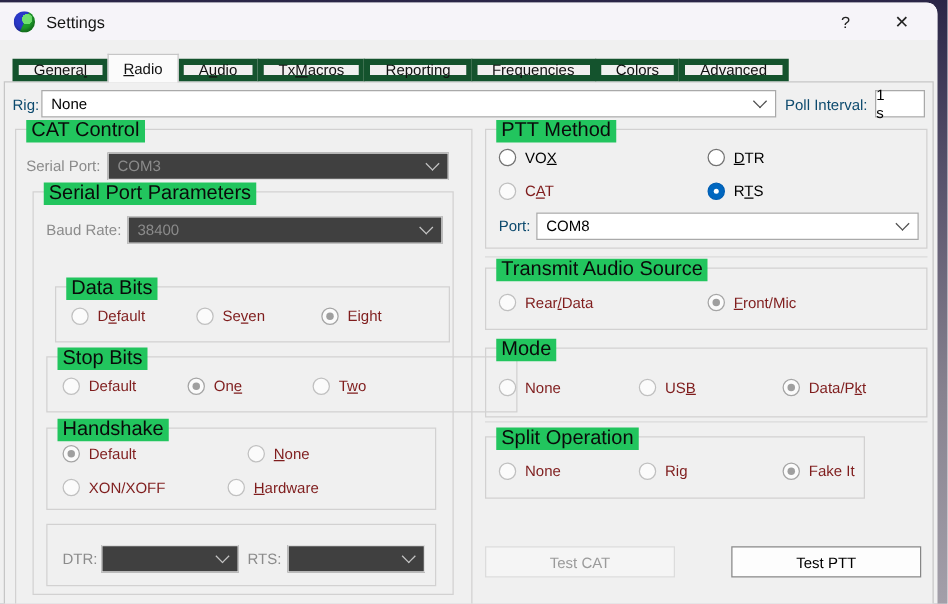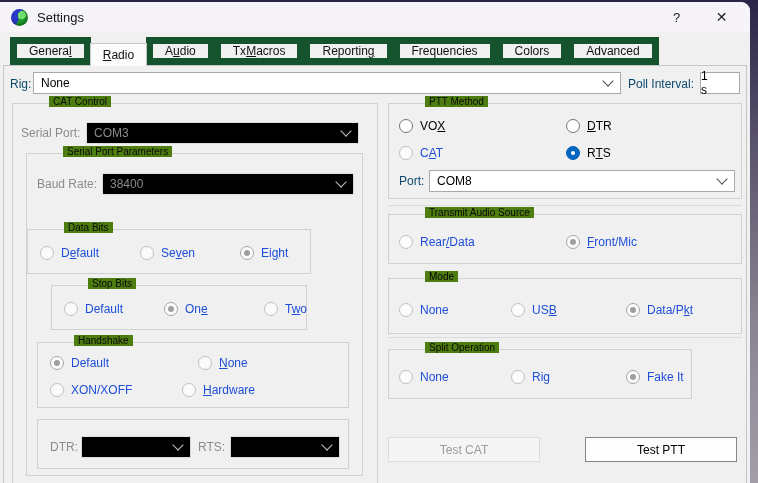--- a/index.html
+++ b/index.html
@@ -29,67 +29,67 @@
   .title { margin-left: 9px; font-size: 13px; color: #151515; }
   .tbtn {
     width: 45px; height: 30px; display: flex; align-items: center; justify-content: center;
     font-size: 13px; color: #222; cursor: default;
   }
   .tbtn.first { margin-left: auto; }
   .tbtn.close { font-size: 14px; margin-right: 6px; }
   
   .tabs { position: absolute; left: 10px; top: 41px; height: 23px; display: flex; align-items: flex-end; z-index: 3; }
   .tab {
-    height: 28px; margin-bottom: 1px; padding: 0 12px; display: flex; align-items: center;
-    background: #f1f0f0; border: 7px solid #14532d; margin-right: -1px;
+    height: 18px; margin-bottom: 1px; padding: 0 12px; display: flex; align-items: center;
+    background: #f1f0f0; border: 5px solid #14532d; margin-right: -1px;
     font-size: 12px; color: #111; white-space: nowrap;
   }
   .tab.active {
     height: 23px; margin-bottom: 0; background: #fbfbfb;
     border: 1px solid #c6c6c6; border-bottom: none; position: relative; z-index: 4;
   }
   
   .pane {
     position: absolute; left: 3px; top: 63px; width: 744px; height: 430px;
     border: 1px solid #c6c6c6; background: #f0f0f0;
   }
   
   .flabel { position: absolute; font-size: 12px; white-space: nowrap; color: #0c4a6e; }
   .flabel.dis { color: #8b8b8b; }
   .combo {
     position: absolute; height: 22px; display: flex; align-items: center;
     padding: 0 8px 0 7px; font-size: 12px;
   }
   .combo.en { background: #fff; border: 1px solid #a9a9a9; color: #000; }
-  .combo.dis { background: #000000; border: 1px solid #dddddd; color: #8b8b8b; }
+  .combo.dis { background: #404040; border: 1px solid #dddddd; color: #8b8b8b; }
   .cval { flex: 1; white-space: nowrap; overflow: hidden; }
   .chev {
     flex: none; width: 8px; height: 8px; margin-left: 6px; margin-top: -4px;
     border-right: 1.4px solid currentColor; border-bottom: 1.4px solid currentColor;
     transform: rotate(45deg);
   }
   .combo.en .chev { color: #4f4f4f; }
   .combo.dis .chev { color: #c4c4c4; }
   .spin { position: absolute; height: 22px; background: #fff; border: 1px solid #a9a9a9; display: flex; gap: 44px; }
   .sval { flex: 1; display: flex; align-items: center; justify-content: center; font-size: 12px; }
   .sbtns { width: 15px; display: flex; flex-direction: column; align-items: center; justify-content: center; gap: 3px; border-left: 1px solid #e6e6e6; }
   .arr-up { width: 0; height: 0; border-left: 4px solid transparent; border-right: 4px solid transparent; border-bottom: 5px solid #333; }
   .arr-dn { width: 0; height: 0; border-left: 4px solid transparent; border-right: 4px solid transparent; border-top: 5px solid #333; }
   .group { position: absolute; border: 1px solid #d2d1d1; }
   .gtitle {
-    position: absolute; top: -8px; left: 8px; padding: 0 4px; background: #4d7c0f;
-    font-size: 10px; color: #0a0a0a; white-space: nowrap; margin-left: 28px;
+    position: absolute; top: -8px; left: 8px; padding: 0 4px; background: #22c55e;
+    font-size: 16px; color: #0a0a0a; white-space: nowrap;
   }
   .hline { position: absolute; height: 1px; background: #dadada; }
   
   .opt { position: absolute; display: flex; align-items: center; height: 16px; }
   .radio { width: 14px; height: 14px; border-radius: 50%; position: relative; flex: none; background: #fff; border: 1px solid #8f8f8f; }
   .lbl { margin-left: 7px; font-size: 12px; white-space: nowrap; }
   .opt.off-en  .lbl, .opt.on-en .lbl { color: #000; }
-  .opt.off-dis .lbl, .opt.on-dis .lbl { color: #1d4ed8; }
+  .opt.off-dis .lbl, .opt.on-dis .lbl { color: #7f1d1d; }
   .opt.off-en  .radio { border-color: #737373; }
   .opt.off-dis .radio { border-color: #c0c0c0; background: #fbfbfb; }
   .opt.on-en   .radio { background: #0067c0; border-color: #005fb4; }
   .opt.on-en   .radio::after { content: ""; position: absolute; left: 4px; top: 4px; width: 4px; height: 4px; border-radius: 50%; background: #fff; }
   .opt.on-dis  .radio { border-color: #a5a5a5; background: #fbfbfb; }
   .opt.on-dis  .radio::after { content: ""; position: absolute; left: 3px; top: 3px; width: 6px; height: 6px; border-radius: 50%; background: #9f9f9f; }
   
   .btn { position: absolute; height: 25px; display: flex; align-items: center; justify-content: center; font-size: 12px; }
   .btn.en  { background: #fdfdfd; border: 1px solid #868686; color: #000; }
   .btn.dis { background: #f5f5f5; border: 1px solid #dcdcdc; color: #9b9b9b; }
@@ -145,37 +145,37 @@
 
     <div class="group" style="left:13px;top:49px;width:337px;height:323px">
       <span class="gtitle">Serial Port Parameters</span>
 
       <span class="flabel dis" style="left:10px;top:23px">Baud Rate:</span>
       <div class="combo dis" style="left:75px;top:19px;width:252px">
         <span class="cval">38400</span>
         <span class="chev"></span>
       </div>
 
-      <div class="group" style="left:0;top:75px;width:284px;height:45px">
+      <div class="group" style="left:17px;top:75px;width:316px;height:45px">
         <span class="gtitle">Data Bits</span>
         <label class="opt off-dis" style="left:12px;top:15px">
           <span class="radio"></span>
           <span class="lbl">D<u>e</u>fault</span>
         </label>
         <label class="opt off-dis" style="left:112px;top:15px">
           <span class="radio"></span>
           <span class="lbl">Se<u>v</u>en</span>
         </label>
         <label class="opt on-dis" style="left:212px;top:15px">
           <span class="radio"></span>
           <span class="lbl">Ei<u>g</u>ht</span>
         </label>
       </div>
 
-      <div class="group" style="left:24px;top:131px;width:256px;height:45px">
+      <div class="group" style="left:10px;top:131px;width:377px;height:45px">
         <span class="gtitle">Stop Bits</span>
         <label class="opt off-dis" style="left:12px;top:15px">
           <span class="radio"></span>
           <span class="lbl">Default</span>
         </label>
         <label class="opt on-dis" style="left:112px;top:15px">
           <span class="radio"></span>
           <span class="lbl">On<u>e</u></span>
         </label>
         <label class="opt off-dis" style="left:212px;top:15px">

